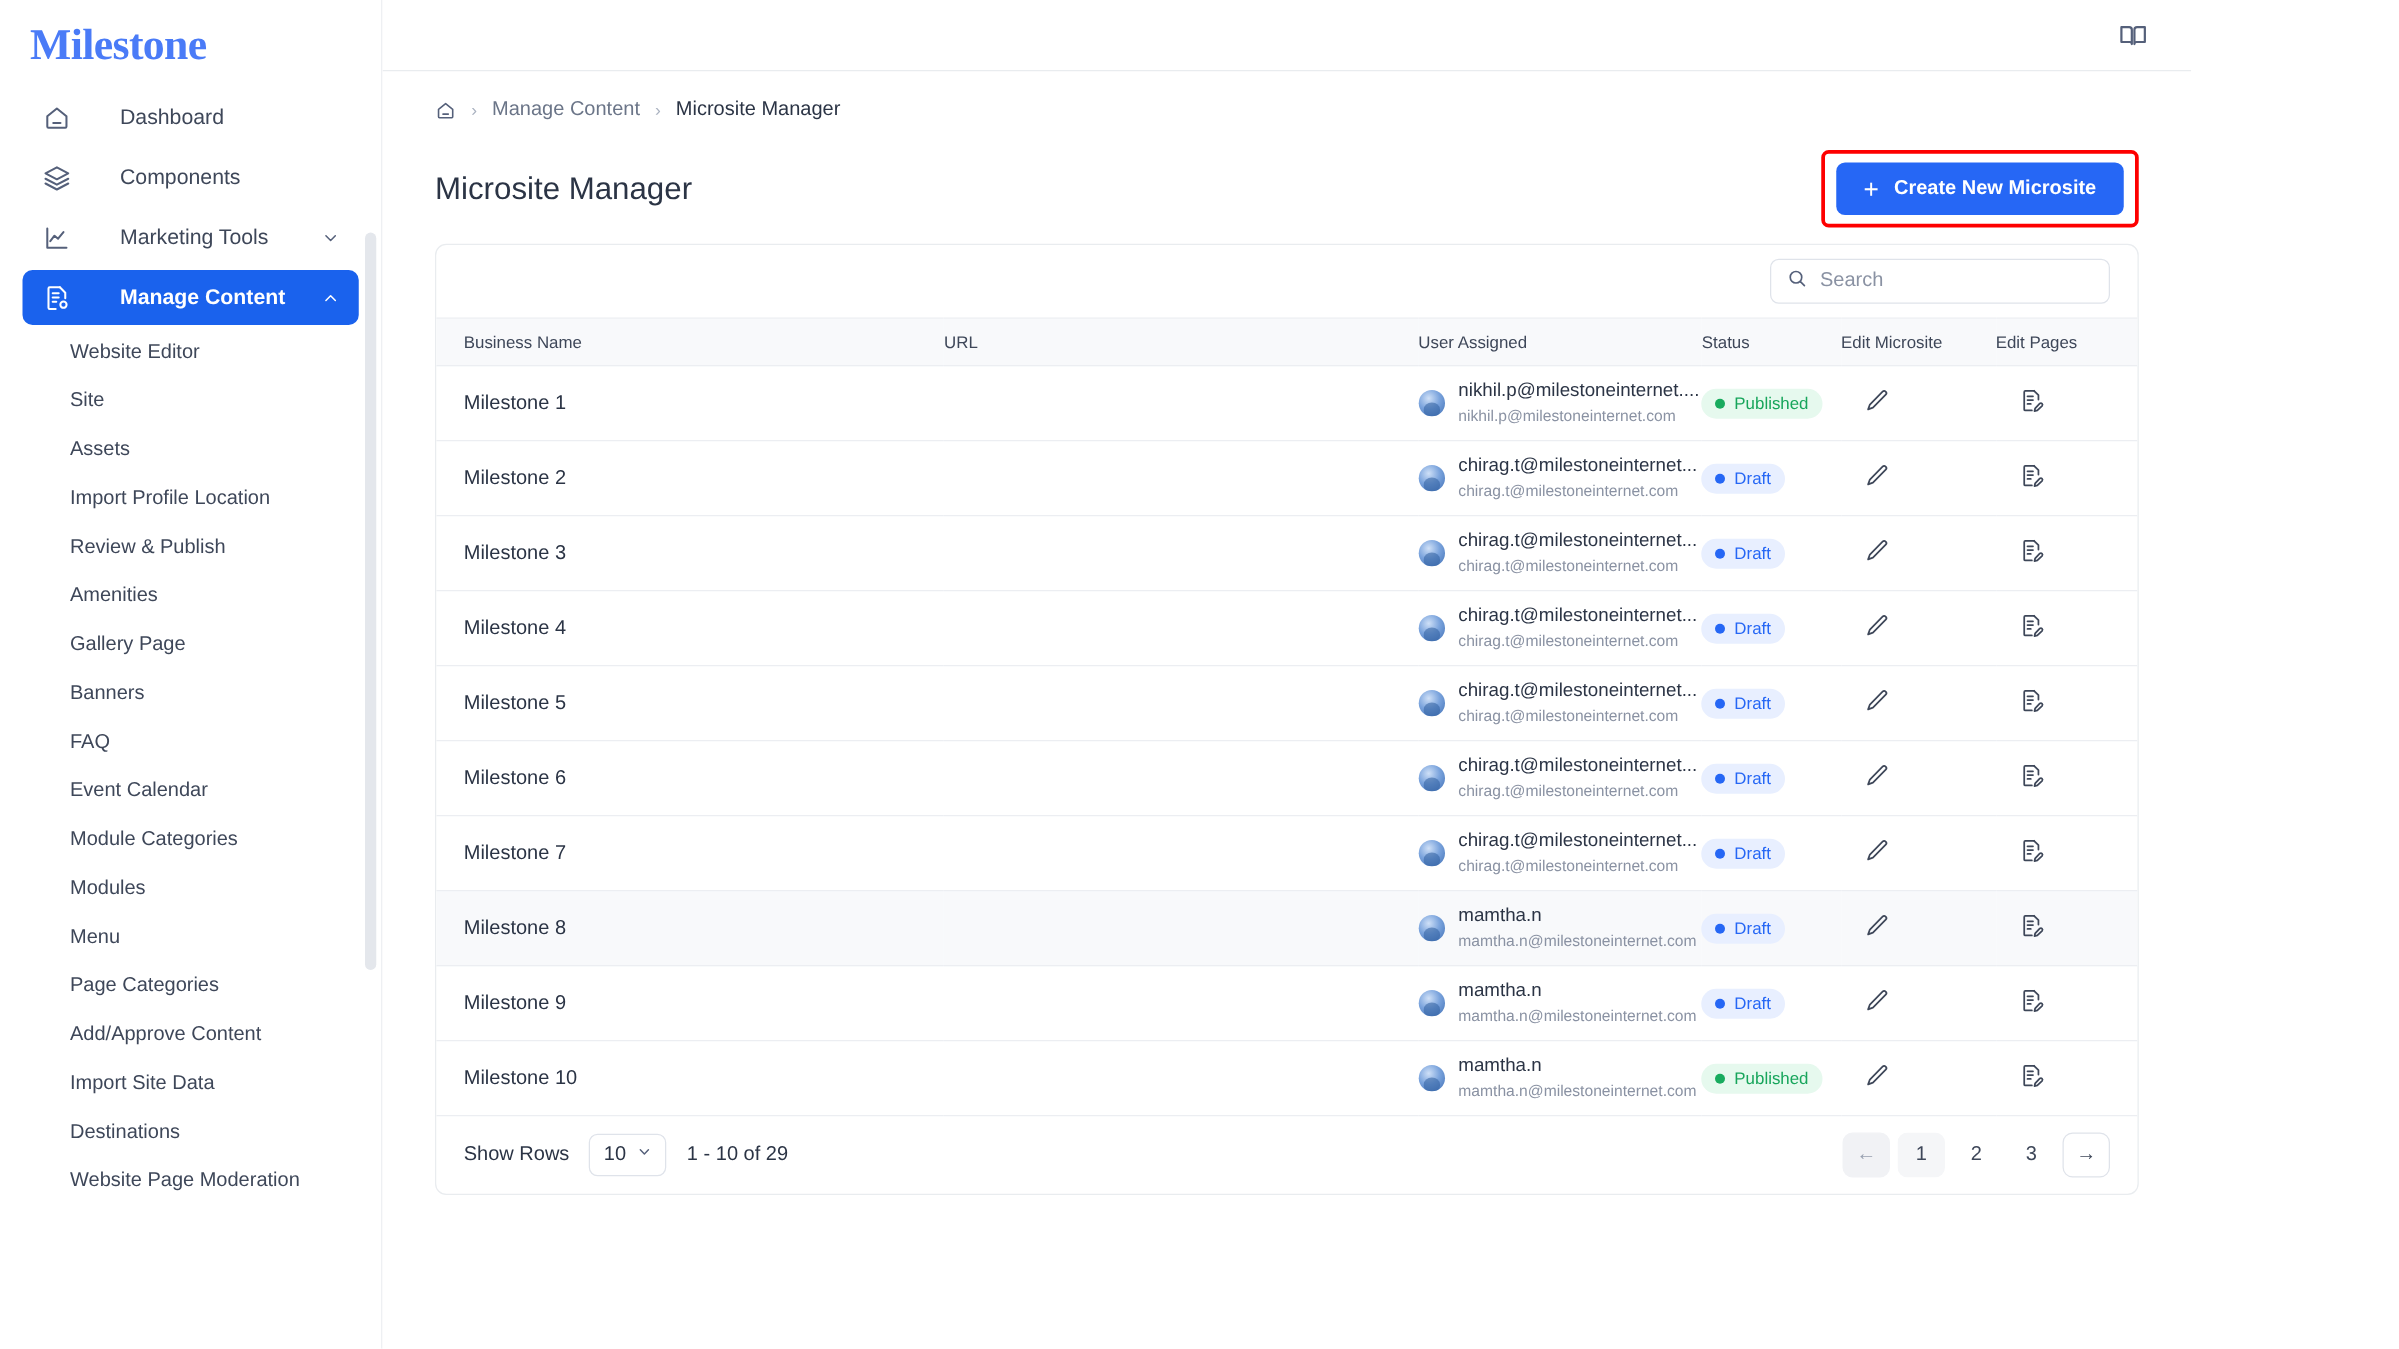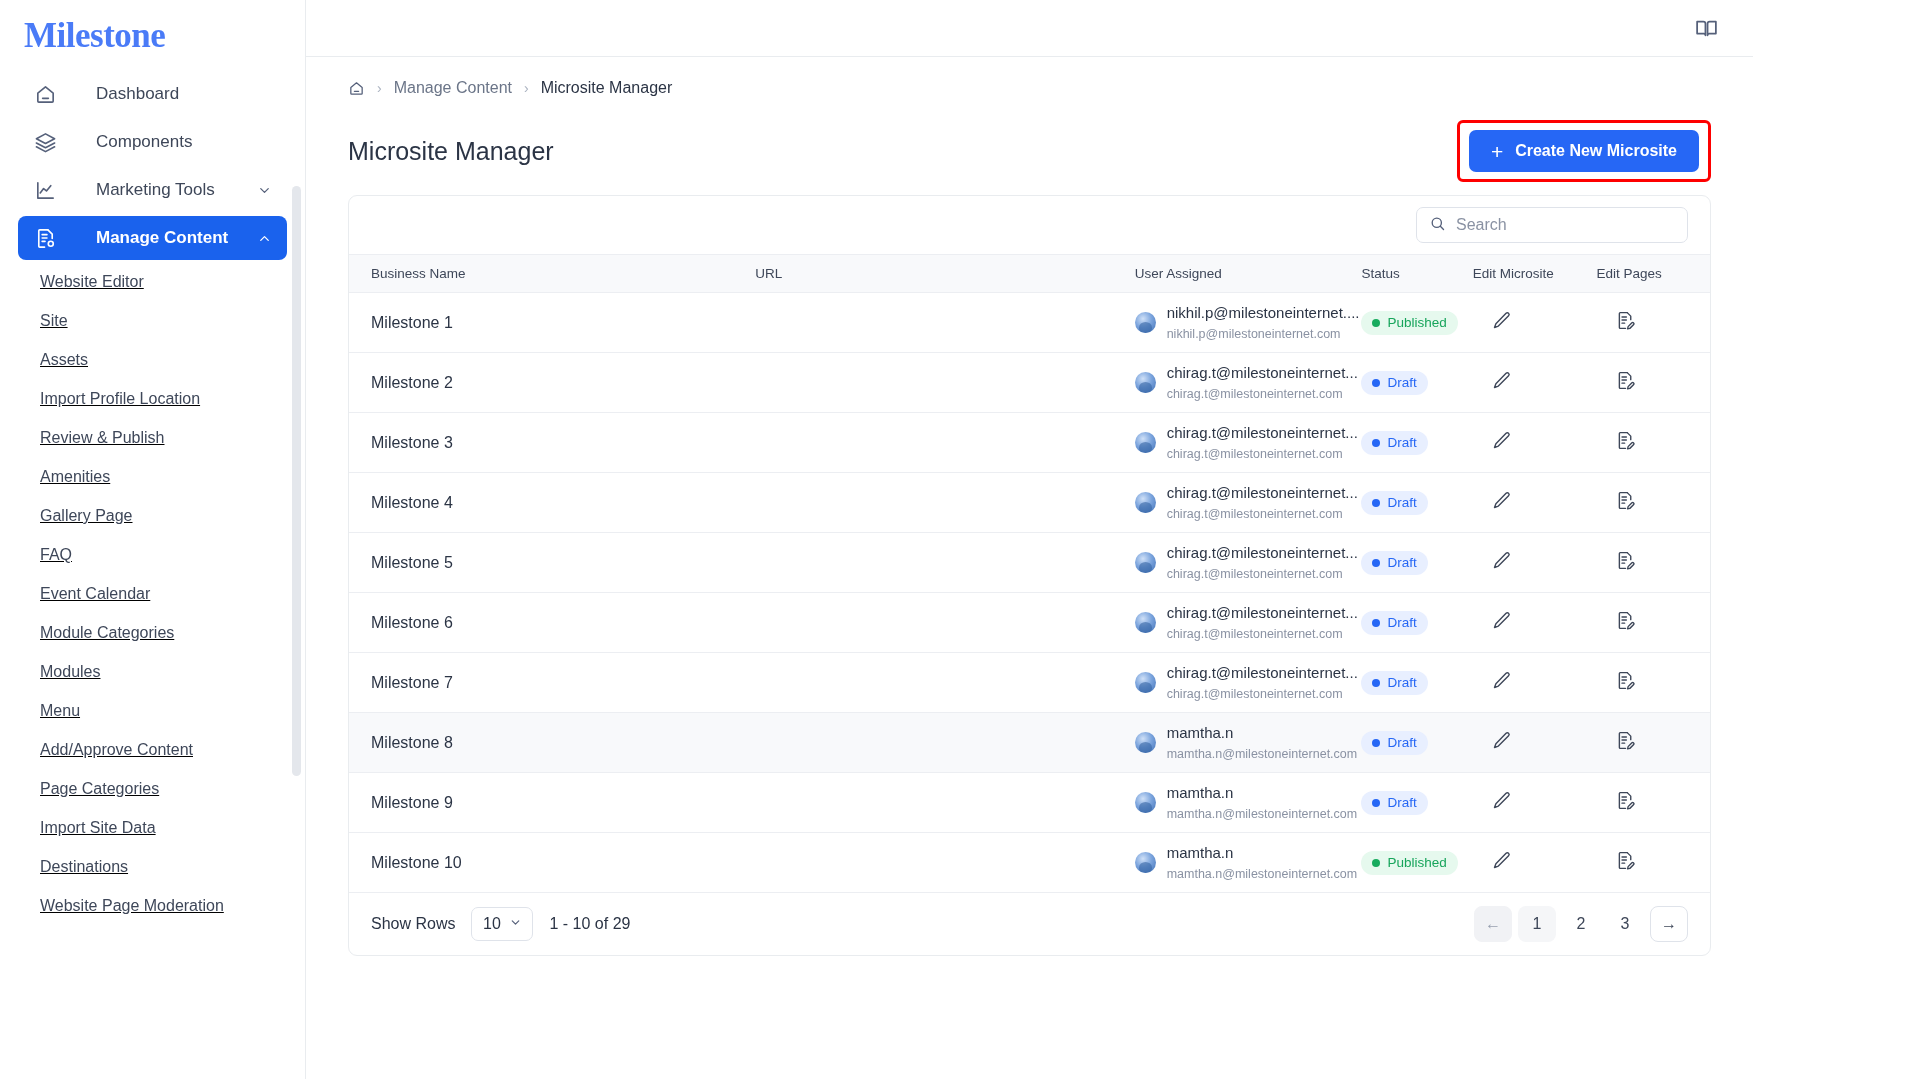--- a/index.html
+++ b/index.html
@@ -54,21 +54,21 @@
     display: inline-flex; align-items: center; justify-content: center;
     flex: 0 0 26px;
   }
   .nav-item .lbl { flex: 1; white-space: nowrap; margin-left: 24px; }
   .nav-item .chev { width: 18px; height: 18px; display: inline-flex; align-items:center; justify-content:center; }
   .nav-item.active {
     background: #1a62ed;
     color: #ffffff;
     font-weight: 700;
   }
-  .sub-nav { padding: 0 2px; text-decoration: underline; }
+  .sub-nav { padding: 0 18px; }
   .sub-item {
     height: 36px;
     display: flex; align-items: center;
     padding-left: 38px;
     font-size: 16px;
     color: #3e4759;
     cursor: pointer;
     margin-bottom: 3px;
   }
   .sb-track {
@@ -347,39 +347,42 @@
         <div class="sub-item">
             <span>Review &amp; Publish</span>
           </div>
         <div class="sub-item">
             <span>Amenities</span>
           </div>
         <div class="sub-item">
             <span>Gallery Page</span>
           </div>
         <div class="sub-item">
+            <span>Banners</span>
+          </div>
+        <div class="sub-item">
             <span>FAQ</span>
           </div>
         <div class="sub-item">
             <span>Event Calendar</span>
           </div>
         <div class="sub-item">
             <span>Module Categories</span>
           </div>
         <div class="sub-item">
             <span>Modules</span>
           </div>
         <div class="sub-item">
             <span>Menu</span>
           </div>
         <div class="sub-item">
+            <span>Page Categories</span>
+          </div>
+        <div class="sub-item">
             <span>Add/Approve Content</span>
-          </div>
-        <div class="sub-item">
-            <span>Page Categories</span>
           </div>
         <div class="sub-item">
             <span>Import Site Data</span>
           </div>
         <div class="sub-item">
             <span>Destinations</span>
           </div>
         <div class="sub-item">
             <span>Website Page Moderation</span>
           </div>

